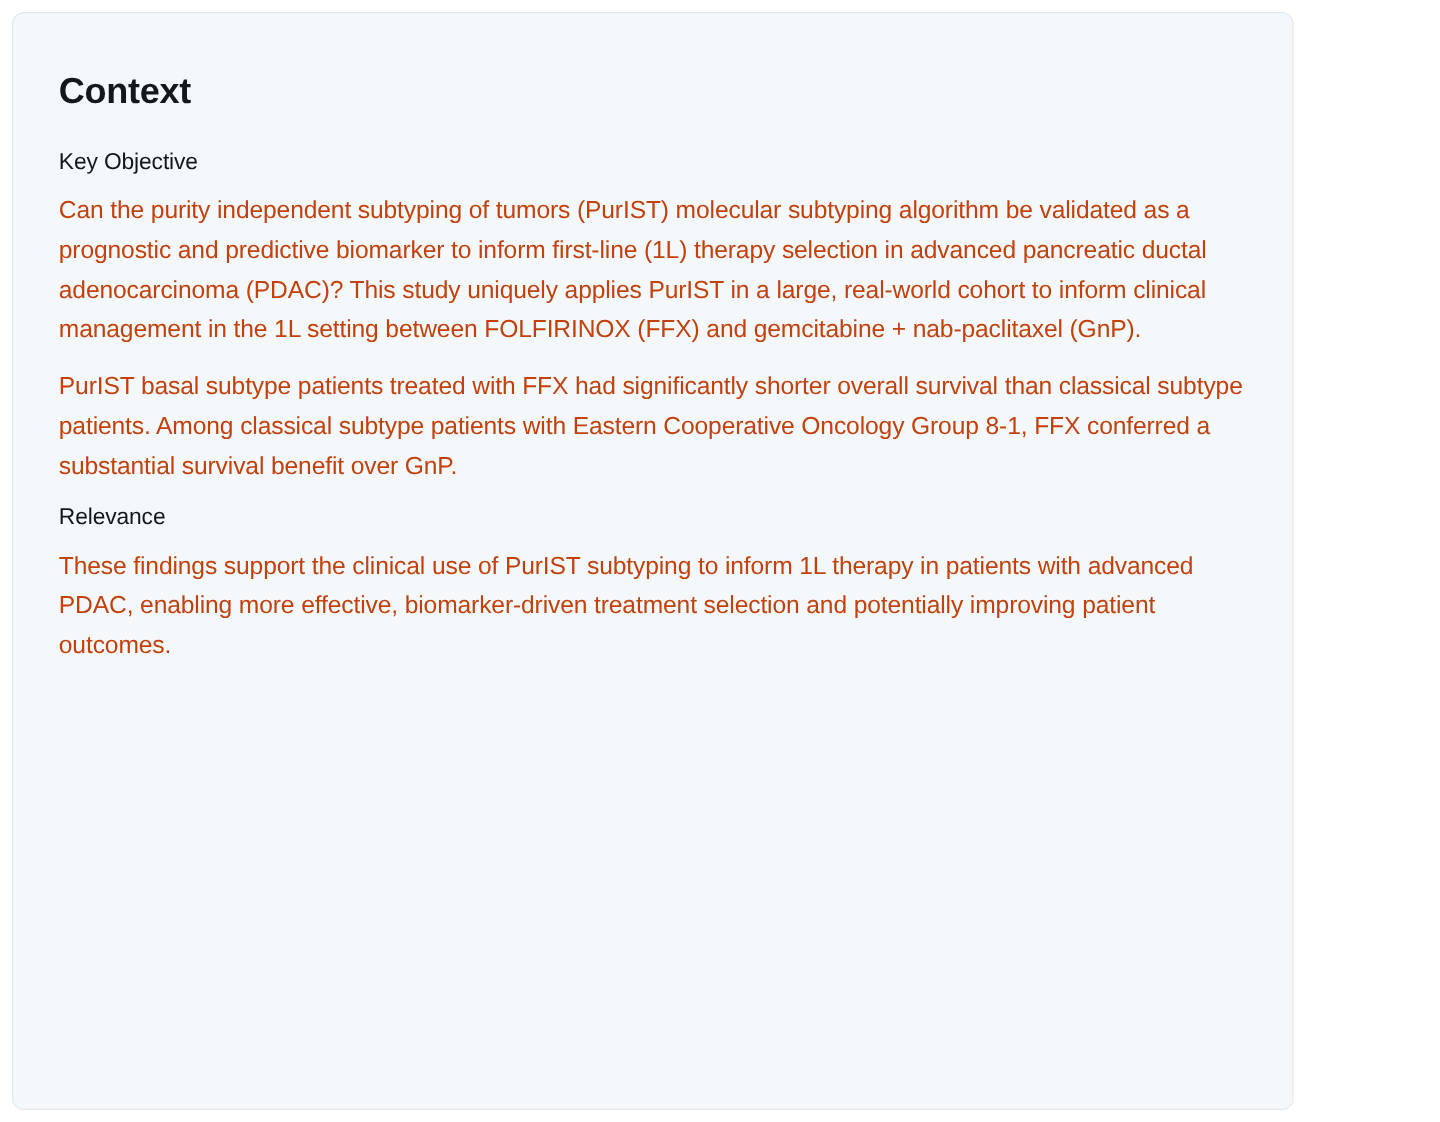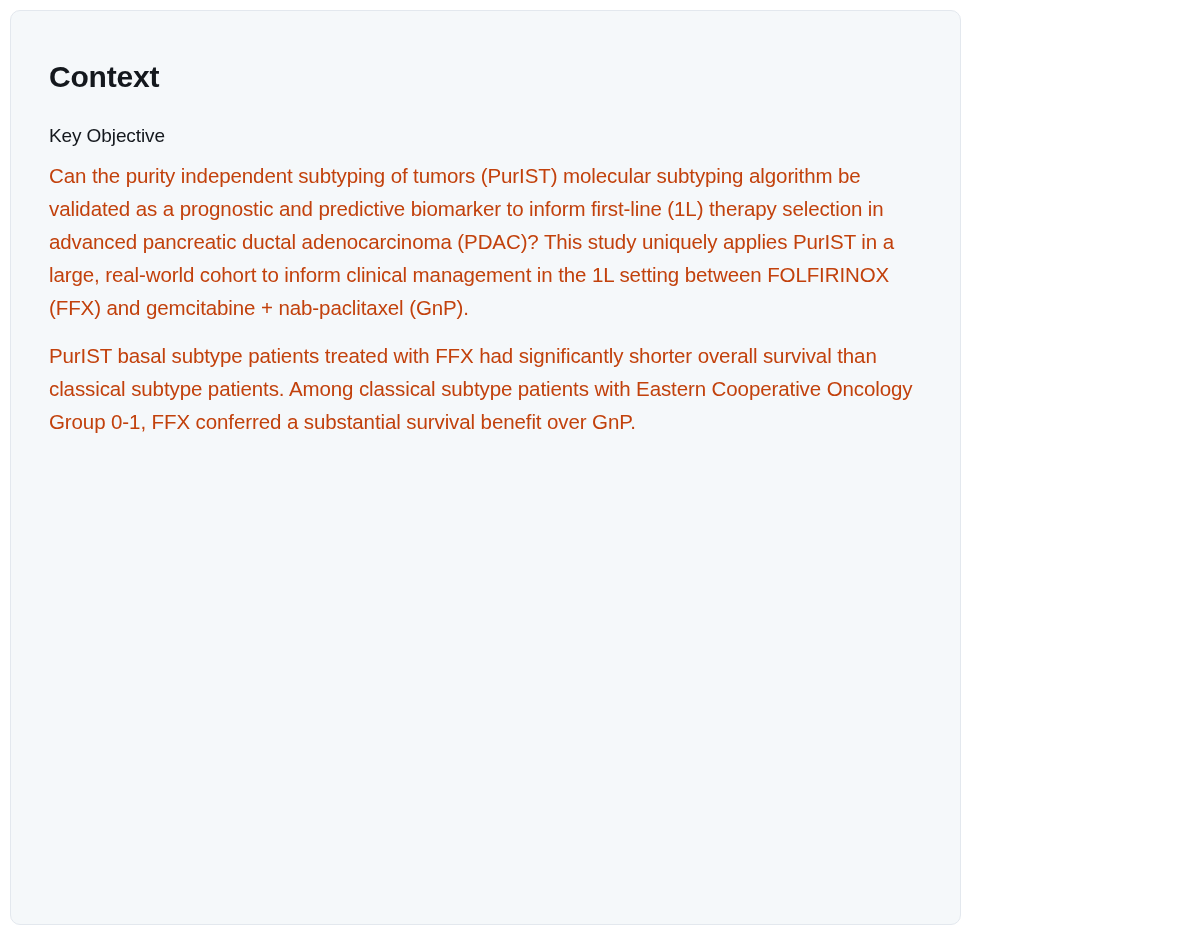--- a/index.html
+++ b/index.html
@@ -11,21 +11,21 @@
     width: 1200px;
     height: 935px;
     font-family: "Liberation Sans", sans-serif;
     overflow: hidden;
   }
   .context-card {
     box-sizing: border-box;
     position: absolute;
     left: 10px;
     top: 10px;
-    width: 951px;
+    width: 1068px;
     height: 915px;
     background: #f5f8fa;
     border: 1px solid #e3e8ee;
     border-radius: 10px;
     padding: 48px 36px 0 38px;
   }
   .card-title {
     font-size: 30px;
     font-weight: bold;
     color: #14181d;
@@ -61,16 +61,20 @@
 
 <div class="context-card">
   <h1 class="card-title">Context</h1>
 
   <div class="section">
     <h2 class="section-heading">Key Objective</h2>
     <p class="section-body">Can the purity independent subtyping of tumors (PurIST) molecular subtyping algorithm be validated as a prognostic and predictive biomarker to inform first-line (1L) therapy selection in advanced pancreatic ductal adenocarcinoma (PDAC)? This study uniquely applies PurIST in a large, real-world cohort to inform clinical management in the 1L setting between FOLFIRINOX (FFX) and gemcitabine + nab-paclitaxel (GnP).</p>
   </div>
 
   <div class="section">
-    <p class="section-body">PurIST basal subtype patients treated with FFX had significantly shorter overall survival than classical subtype patients. Among classical subtype patients with Eastern Cooperative Oncology Group 0-1, FFX conferred a substantial survival benefit over GnP.</p>
+    <p class="section-body">PurIST basal subtype patients treated with FFX had significantly shorter overall survival than classical subtype patients. Among classical subtype patients with Eastern Cooperative Oncology Group 8-1, FFX conferred a substantial survival benefit over GnP.</p>
   </div>
 
+  <div class="section">
+    <h2 class="section-heading">Relevance</h2>
+    <p class="section-body">These findings support the clinical use of PurIST subtyping to inform 1L therapy in patients with advanced PDAC, enabling more effective, biomarker-driven treatment selection and potentially improving patient outcomes.</p>
+  </div>
 </div>
 
 </body></html>

